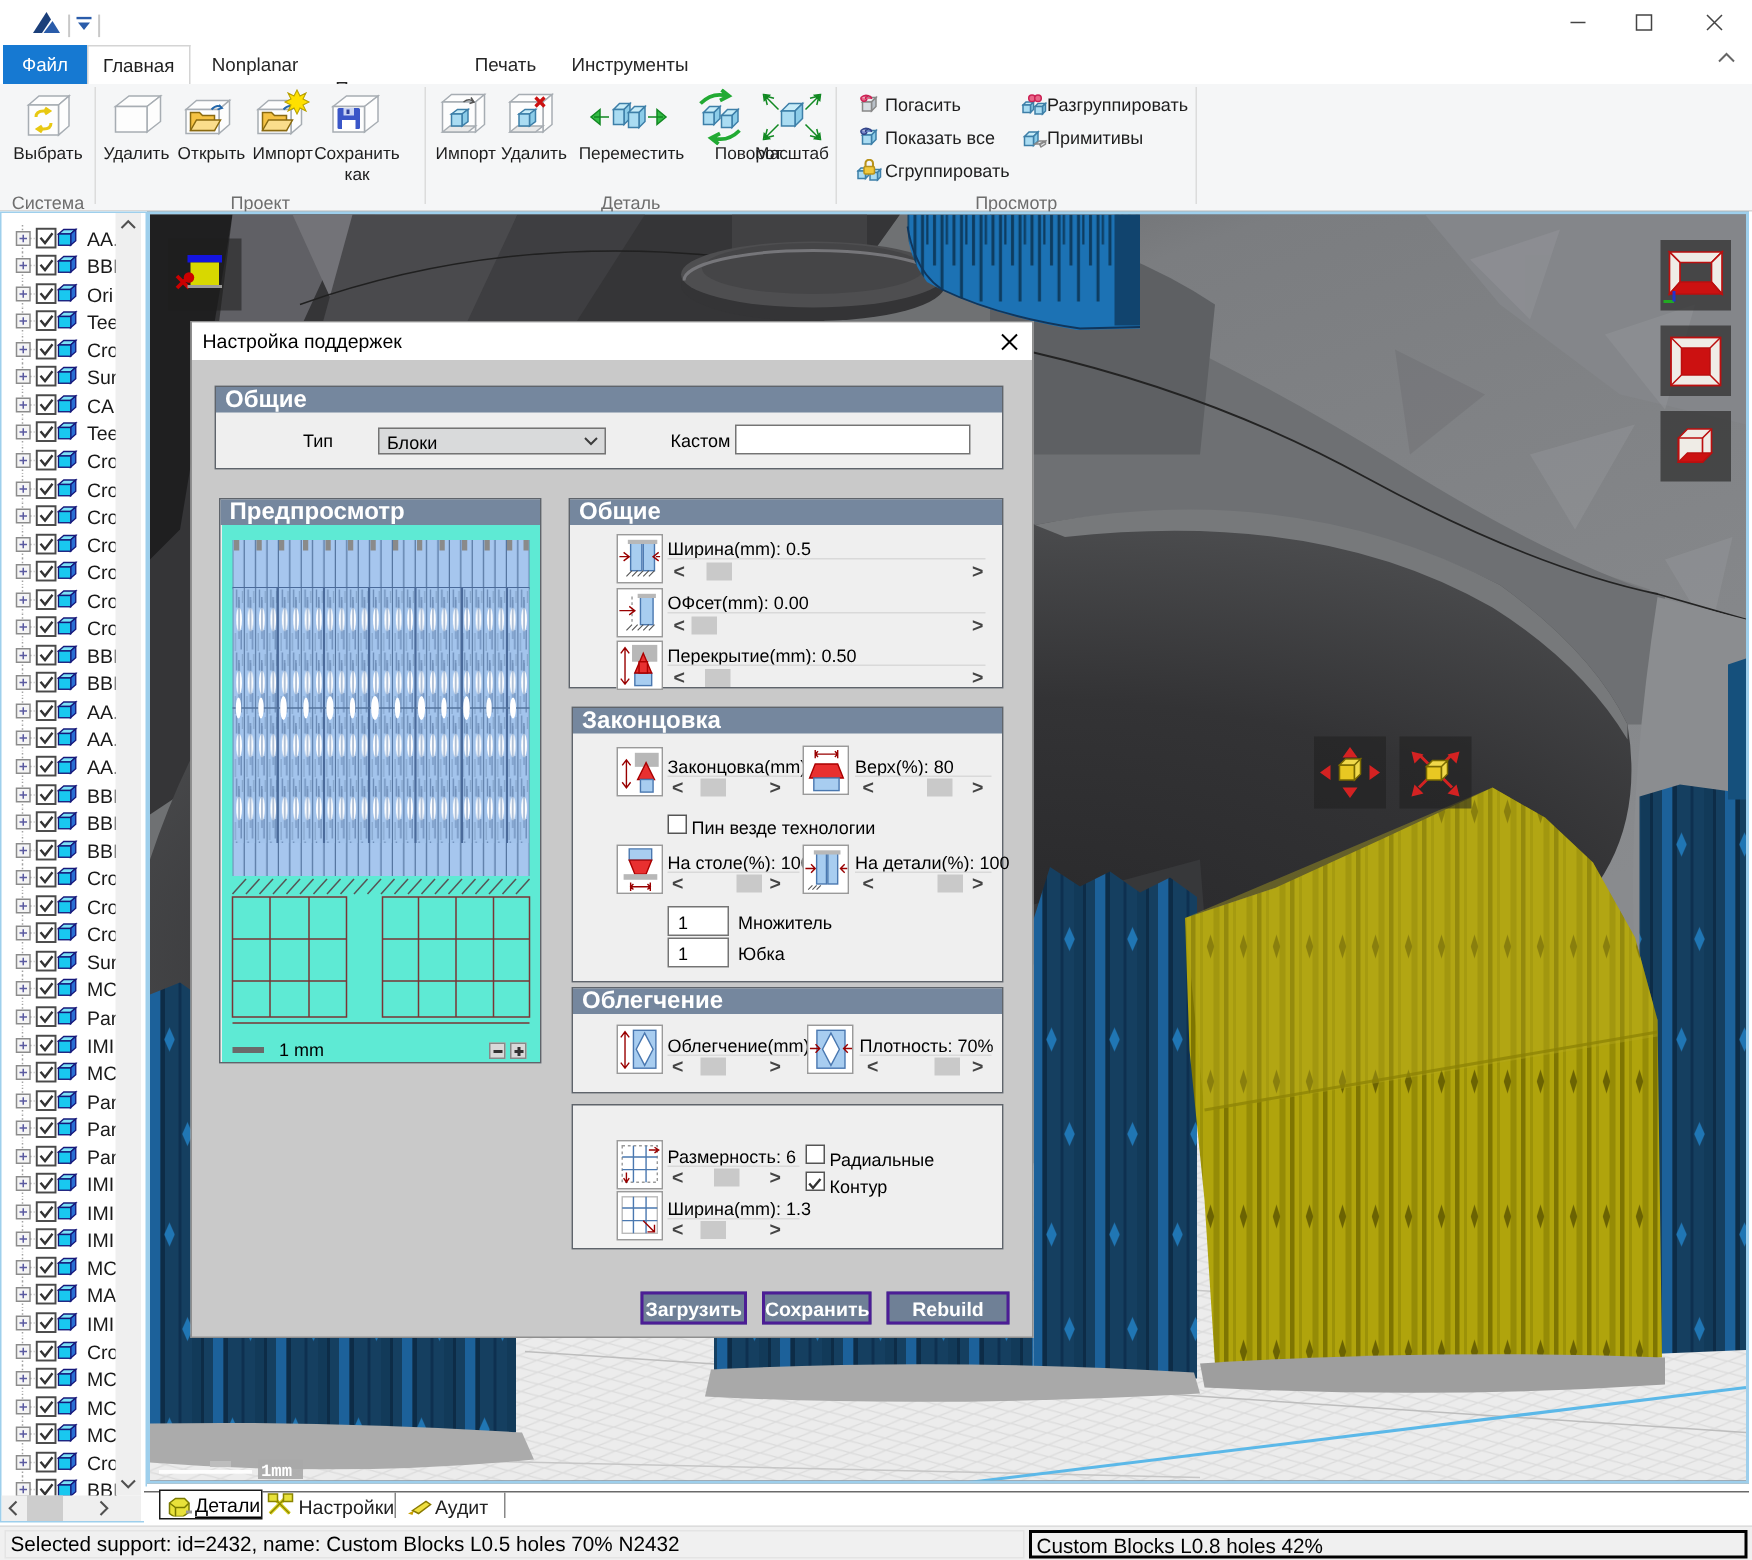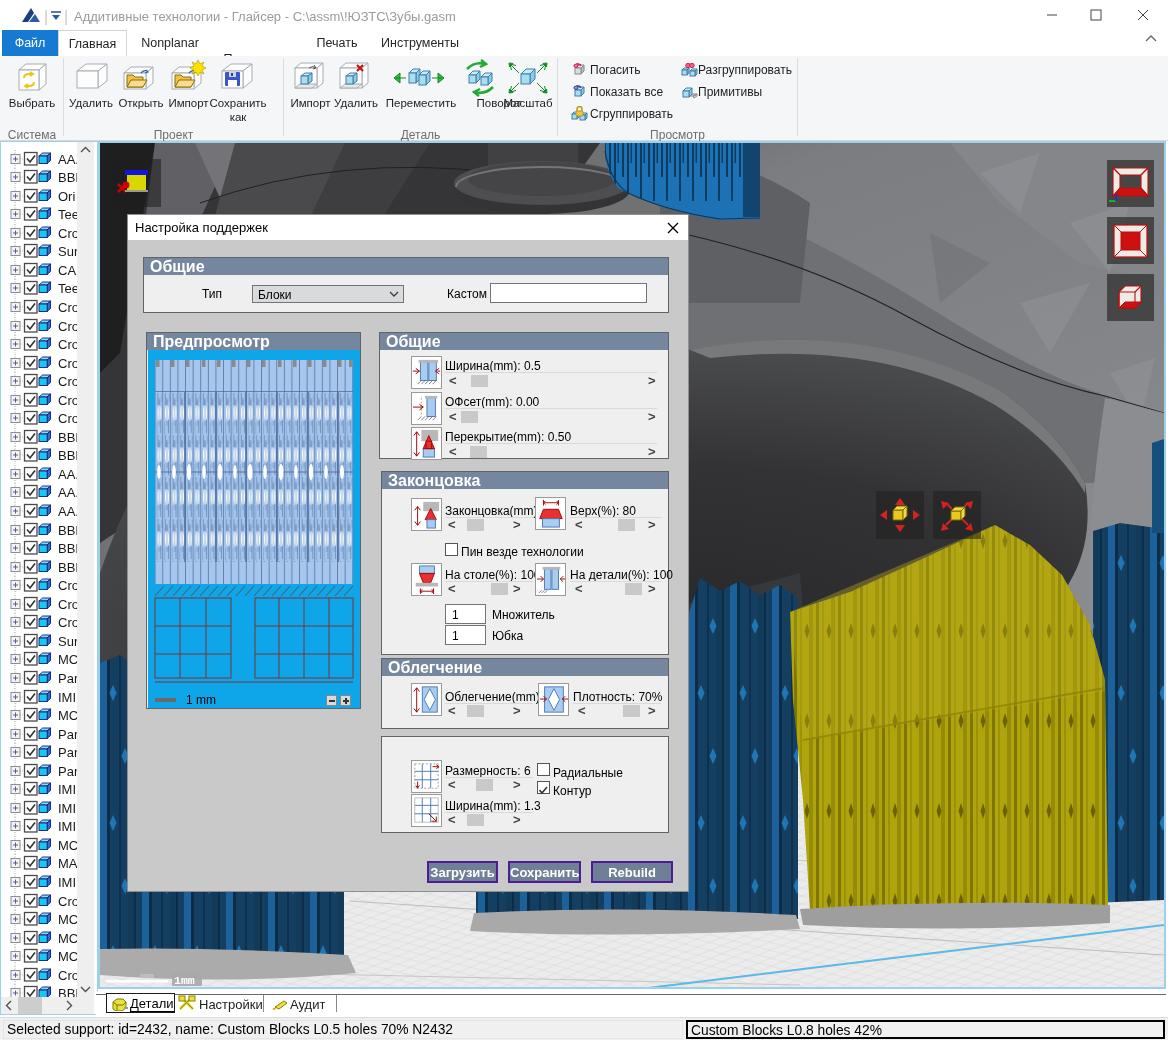--- a/index.html
+++ b/index.html
@@ -59,21 +59,20 @@
   <svg class="abs" style="left:20px;top:6px" width="22" height="19">
       <path d="M2 16 L11 2 L14 7 L8 16 Z" fill="#1b3f7a"></path>
       <path d="M9 16 L15 8 L20 16 Z" fill="#2a5caa"></path>
     </svg>
   <div class="abs" style="left:44px;top:8px;color:#c8c8c8">|</div>
   <svg class="abs" style="left:50px;top:11px" width="12" height="10">
       <path d="M1 1 H11" stroke="#2a5caa" stroke-width="1.6"></path>
       <path d="M2 4 L6 9 L10 4 Z" fill="#2a5caa"></path>
     </svg>
   <div class="abs" style="left:64px;top:8px;color:#c8c8c8">|</div>
-  <div class="abs" id="apptitle">Аддитивные технологии - Глайсер - C:\assm\!ЮЗТС\Зубы.gasm</div>
   <svg class="abs" style="left:1040px;top:0" width="128" height="30">
     <path d="M7 15 H17" stroke="#444" stroke-width="1"></path>
     <rect x="51" y="10" width="10" height="10" fill="none" stroke="#444" stroke-width="1"></rect>
     <path d="M98 10 L108 20 M108 10 L98 20" stroke="#444" stroke-width="1"></path>
   </svg>
 </div>
 
 <div class="abs" id="tabbar">
   <div class="rtab" id="tab-file">Файл</div>
   <div class="rtab" id="tab-main">Главная</div>
@@ -1120,21 +1119,21 @@
       <svg style="position:absolute;right:4px;top:5px" width="10" height="7">
           <path d="M1 1 L5 5 L9 1" stroke="#3c3c3c" stroke-width="1.3" fill="none"></path>
         </svg>
     </div>
     <div class="dlbl" style="left:303px;top:29px">Кастом</div>
     <div class="abs" style="left:346px;top:25px;width:157px;height:20px;background:#fff;border:1px solid #747474"></div>
   </div>
 
   <div class="grp" style="left:18px;top:117px;width:215px;height:377px">
     <div class="ghead">Предпросмотр</div>
-    <div class="abs" style="left:1px;top:17px;width:212px;height:358px;background:#0ea5e9">
+    <div class="abs" style="left:1px;top:17px;width:212px;height:358px;background:#5eead4">
       <svg width="211" height="358" style="position:absolute;left:0;top:0">
         <defs>
           <pattern id="pTop" width="7.6" height="10" patternUnits="userSpaceOnUse">
             <rect width="7.6" height="10" fill="#a6c6ee"></rect>
             <rect x="6.8" width="0.8" height="10" fill="#54749e"></rect>
           </pattern>
           <pattern id="pTex" width="7.6" height="42" patternUnits="userSpaceOnUse">
             <rect width="7.6" height="42" fill="#a3c4ec"></rect>
             <rect x="6.9" width="0.7" height="42" fill="#54749e"></rect>
             <path d="M2.2 1 V13 M5.2 28 V41 M3.7 6 V16" stroke="#6d8db8" stroke-width="0.9" fill="none"></path>

